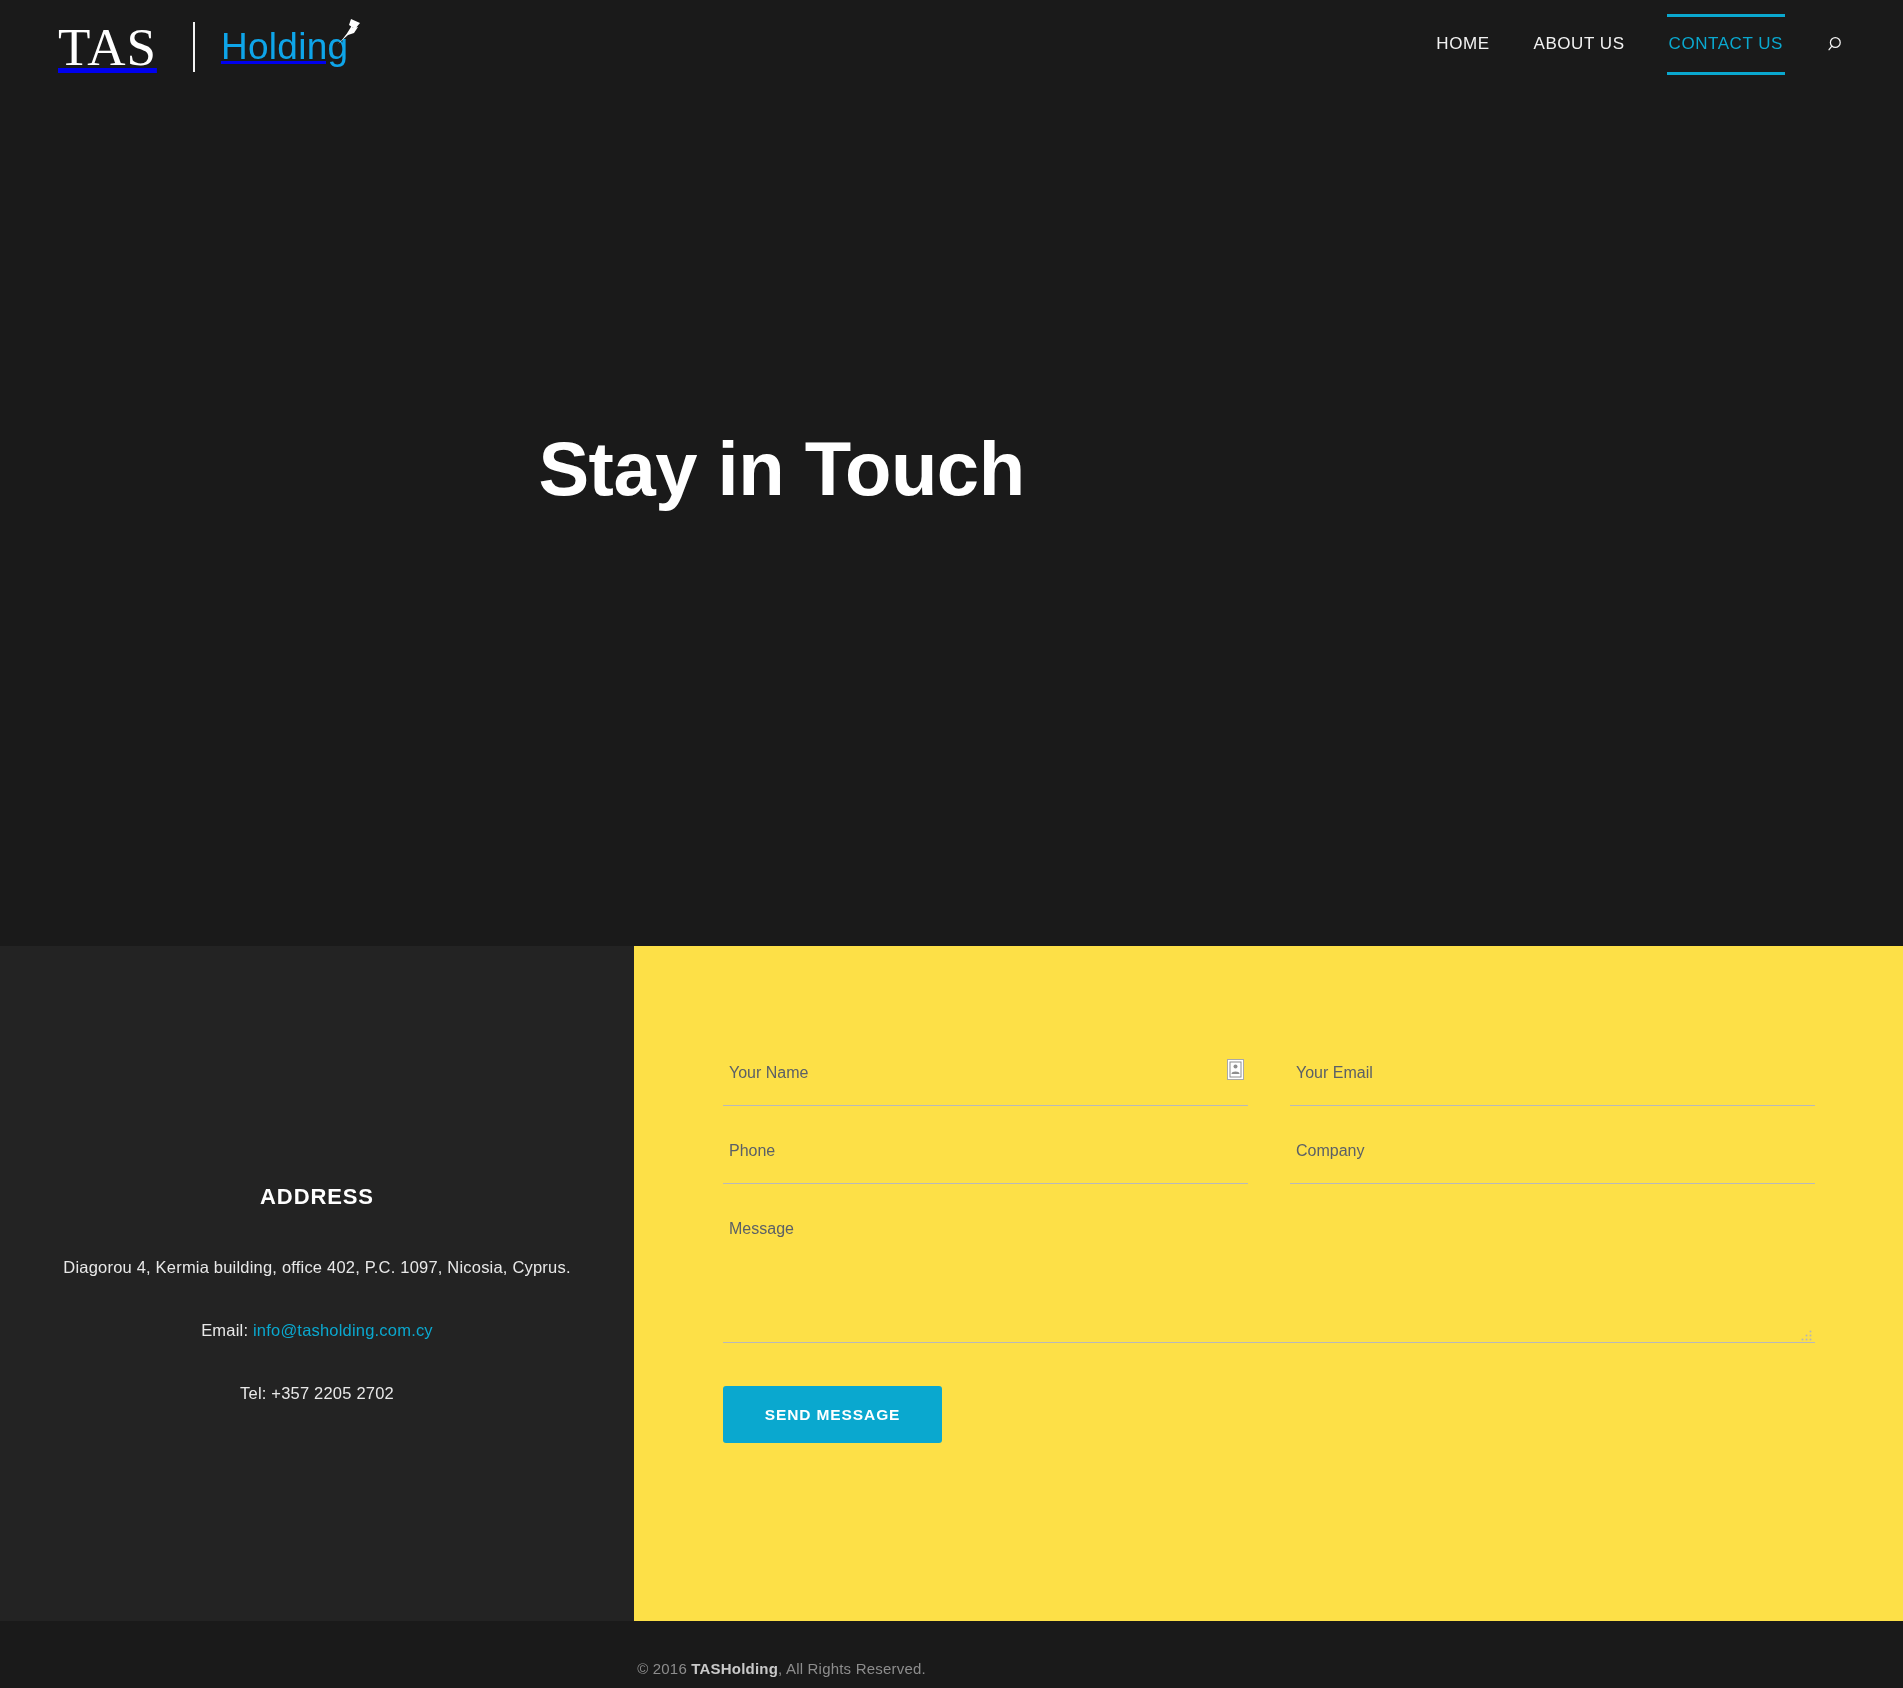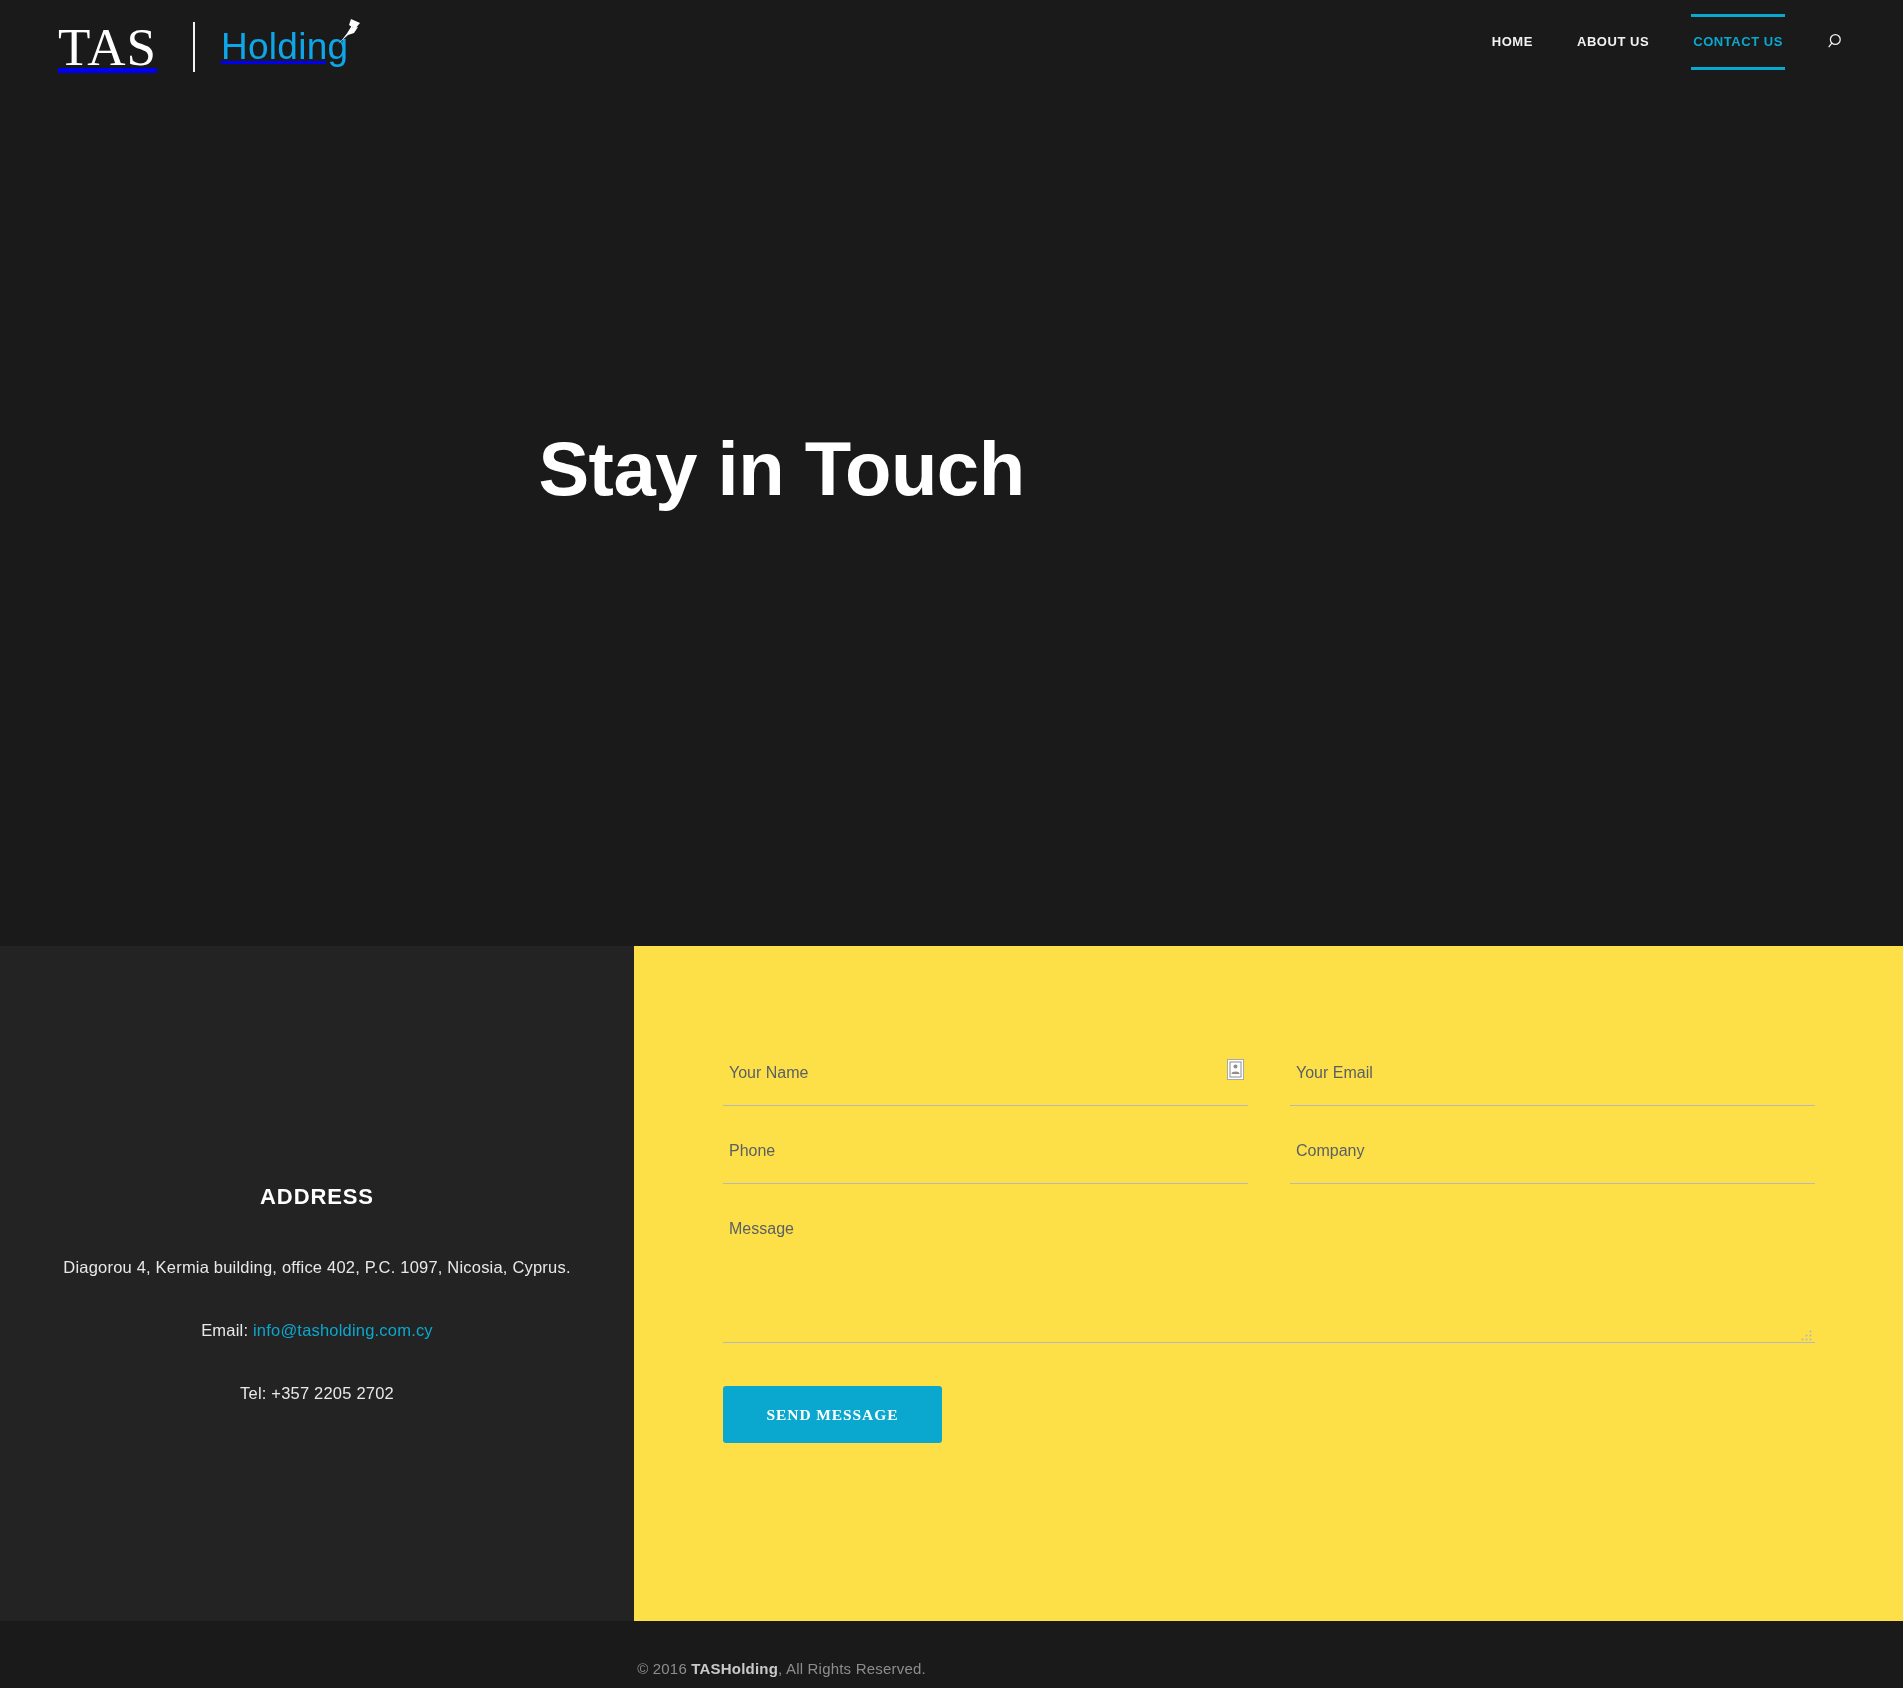--- a/index.html
+++ b/index.html
@@ -87,22 +87,22 @@
   .nav {
     position: absolute;
     right: 50px;
     top: 24px;
     display: flex;
     align-items: center;
     gap: 0;
   }
   .nav-item {
     position: relative;
-    font-size: 13px;
-    font-weight: 700;
+    font-size: 17px;
+    font-weight: 400;
     letter-spacing: .55px;
     color: #f2f2f2;
     text-decoration: none;
     padding: 10px 22px;
     cursor: pointer;
     white-space: nowrap;
   }
   .nav-item.active { color: #0aa8cf; }
   .nav-item.active::before,
   .nav-item.active::after {
@@ -267,21 +267,21 @@
   }
 
   .send-btn {
     margin-top: 43px;
     width: 219px;
     height: 57px;
     background: #0aa8cf;
     border: none;
     border-radius: 3px;
     color: #ffffff;
-    font-family: Liberation Serif, serif;
+    font-family: Liberation Sans, sans-serif;
     font-size: 15.5px;
     font-weight: 700;
     letter-spacing: .9px;
     cursor: pointer;
   }
 
   
   .footer {
     position: absolute;
     left: 0; top: 1621px;

